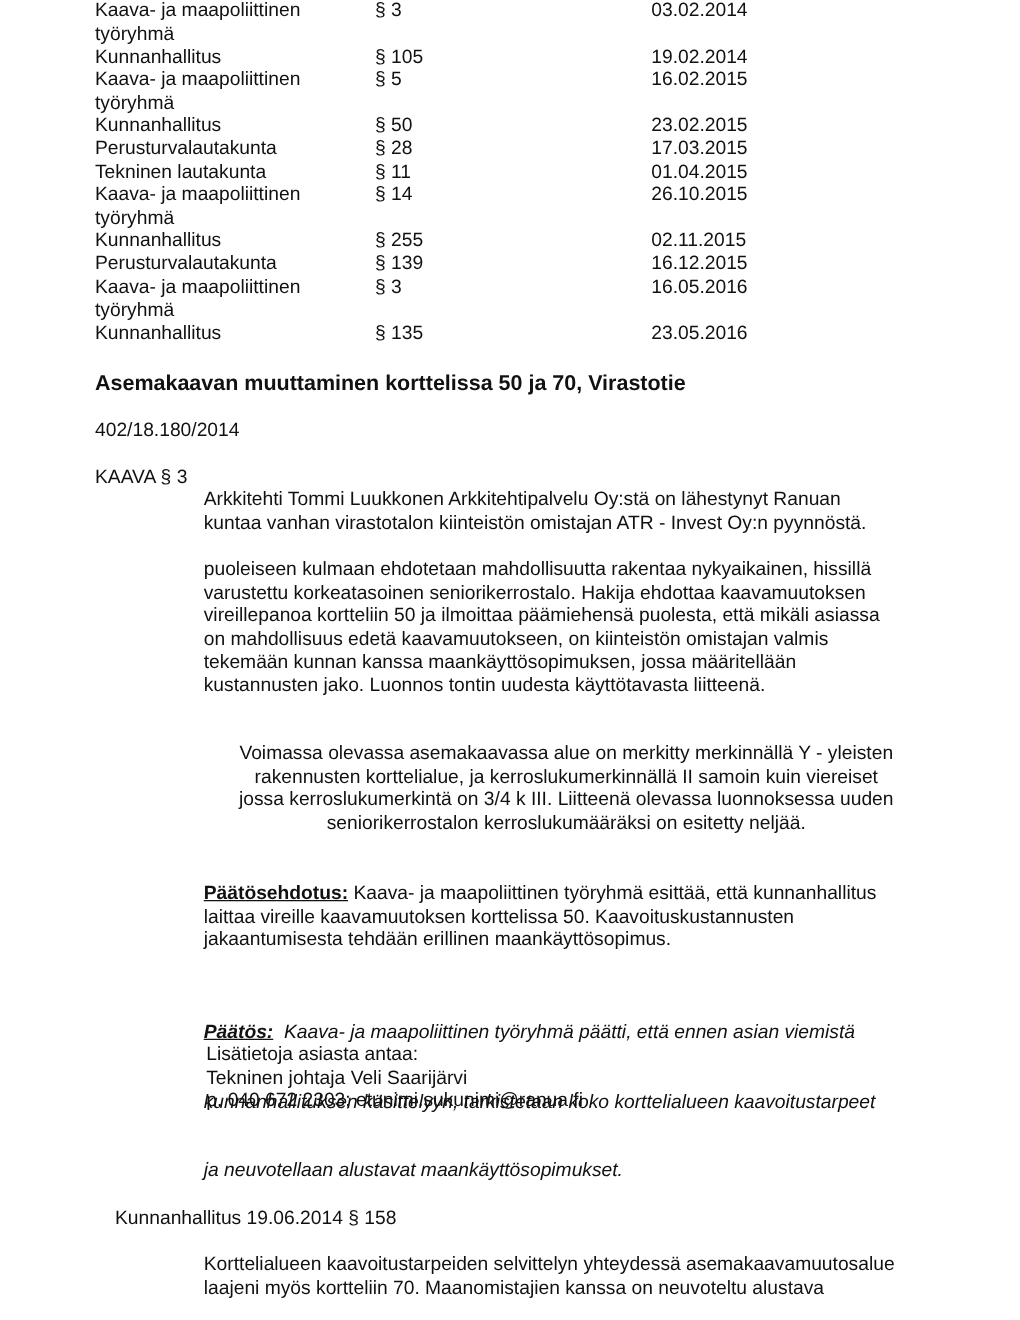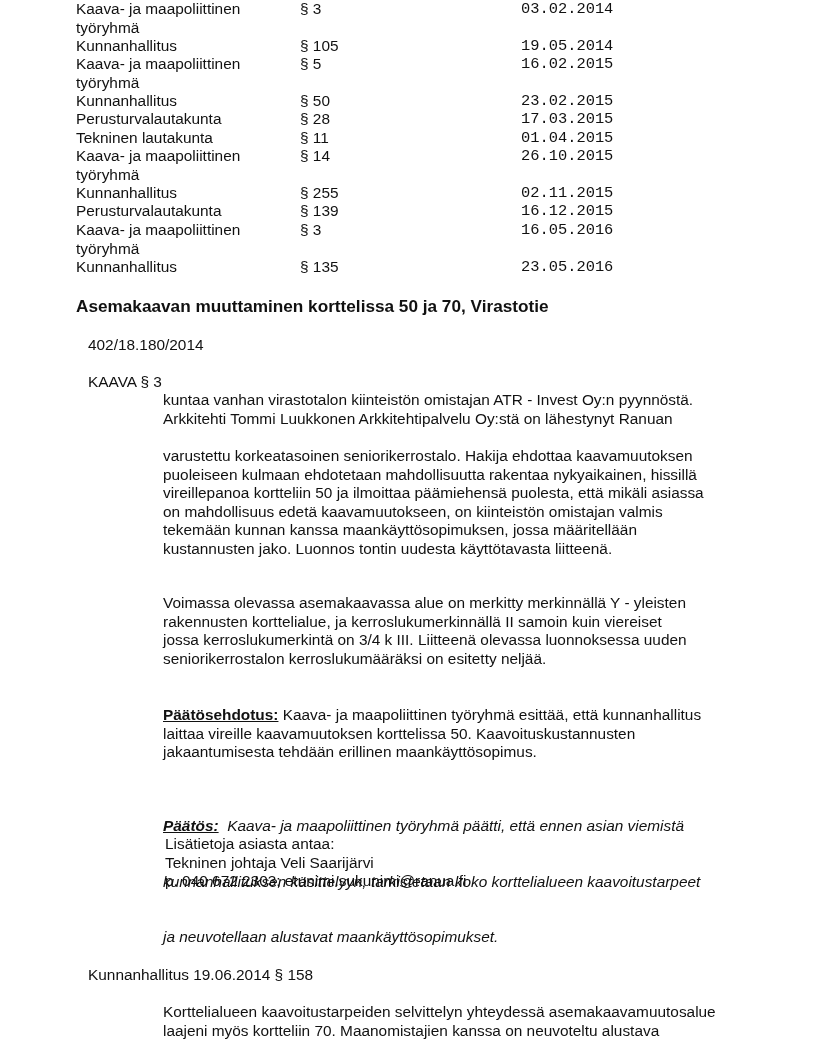--- a/index.html
+++ b/index.html
@@ -1,41 +1,41 @@
 <!DOCTYPE html>
 <html><head>
 <meta charset="utf-8">
 <style>
   html, body { margin:0; padding:0; background:#ffffff; }
   body { width:816px; height:1056px; position:relative; overflow:hidden;
          font-family:"Liberation Sans", sans-serif; font-size:15.4px; color:#111111; }
-  .abs { position:absolute; white-space:nowrap; line-height:18.5px;margin-left:12px; }
+  .abs { position:absolute; white-space:nowrap; line-height:18.5px; }
   .row { position:absolute; left:76px; width:600px; height:18.5px; }
   .c1 { position:absolute; left:0; top:0; line-height:18.5px; white-space:nowrap; }
   .c2 { position:absolute; left:224px; top:0; line-height:18.5px; }
-  .c3 { position:absolute; left:445px; top:0; line-height:18.5px;font-family:Liberation Mono, monospace; }
+  .c3 { position:absolute; left:445px; top:0; line-height:18.5px; }
   .title { position:absolute; left:76px; top:296px; font-weight:bold; font-size:17.2px; white-space:nowrap; }
   .para { position:absolute; left:163px; width:580px; line-height:18.5px; white-space:normal; }
   .para .line { display:block; white-space:nowrap; }
   .lbl { font-weight:bold; text-decoration:underline; }
 </style>
 </head>
 <body>
 
 <div>
   <div class="row" style="top:0px;">
     <span class="c1">Kaava- ja maapoliittinen</span>
     <span class="c1" style="top:18.5px;">työryhmä</span>
     <span class="c2">§ 3</span>
     <span class="c3">03.02.2014</span>
   </div>
   <div class="row" style="top:37px;">
     <span class="c1">Kunnanhallitus</span>
     <span class="c2">§ 105</span>
-    <span class="c3">19.05.2014</span>
+    <span class="c3">19.02.2014</span>
   </div>
   <div class="row" style="top:55px;">
     <span class="c1">Kaava- ja maapoliittinen</span>
     <span class="c1" style="top:18.5px;">työryhmä</span>
     <span class="c2">§ 5</span>
     <span class="c3">16.02.2015</span>
   </div>
   <div class="row" style="top:92px;">
     <span class="c1">Kunnanhallitus</span>
     <span class="c2">§ 50</span>
@@ -80,34 +80,34 @@
   </div>
 </div>
 
 <div class="title">Asemakaavan muuttaminen korttelissa 50 ja 70, Virastotie</div>
 
 <div class="abs" style="left:76px; top:336px;">402/18.180/2014</div>
 
 <div class="abs" style="left:76px; top:373px;">KAAVA § 3</div>
 
 <div class="para" style="top:391px;">
+  <span class="line">Arkkitehti Tommi Luukkonen Arkkitehtipalvelu Oy:stä on lähestynyt Ranuan</span>
   <span class="line">kuntaa vanhan virastotalon kiinteistön omistajan ATR - Invest Oy:n pyynnöstä.</span>
-  <span class="line">Arkkitehti Tommi Luukkonen Arkkitehtipalvelu Oy:stä on lähestynyt Ranuan</span>
 </div>
 
 <div class="para" style="top:447px;">
+  <span class="line">puoleiseen kulmaan ehdotetaan mahdollisuutta rakentaa nykyaikainen, hissillä</span>
   <span class="line">varustettu korkeatasoinen seniorikerrostalo. Hakija ehdottaa kaavamuutoksen</span>
-  <span class="line">puoleiseen kulmaan ehdotetaan mahdollisuutta rakentaa nykyaikainen, hissillä</span>
   <span class="line">vireillepanoa kortteliin 50 ja ilmoittaa päämiehensä puolesta, että mikäli asiassa</span>
   <span class="line">on mahdollisuus edetä kaavamuutokseen, on kiinteistön omistajan valmis</span>
   <span class="line">tekemään kunnan kanssa maankäyttösopimuksen, jossa määritellään</span>
   <span class="line">kustannusten jako. Luonnos tontin uudesta käyttötavasta liitteenä.</span>
 </div>
 
-<div class="para" style="top:594px;">
+<div class="para" style="top:594px;text-align:center;">
   <span class="line">Voimassa olevassa asemakaavassa alue on merkitty merkinnällä Y - yleisten</span>
   <span class="line">rakennusten korttelialue, ja kerroslukumerkinnällä II samoin kuin viereiset</span>
   <span class="line">jossa kerroslukumerkintä on 3/4 k III. Liitteenä olevassa luonnoksessa uuden</span>
   <span class="line">seniorikerrostalon kerroslukumääräksi on esitetty neljää.</span>
 </div>
 
 <div class="para" style="top:706px;">
   <span class="line"><span class="lbl">Päätösehdotus:</span><span> Kaava- ja maapoliittinen työryhmä esittää, että kunnanhallitus</span></span>
   <span class="line">laittaa vireille kaavamuutoksen korttelissa 50. Kaavoituskustannusten</span>
   <span class="line">jakaantumisesta tehdään erillinen maankäyttösopimus.</span>
@@ -118,18 +118,18 @@
   <span class="line">kunnanhallituksen käsittelyyn, tarkistetaan koko korttelialueen kaavoitustarpeet</span>
   <span class="line">ja neuvotellaan alustavat maankäyttösopimukset.</span>
 </div>
 
 <div class="para" style="top:835px; left:165px;">
   <span class="line">Lisätietoja asiasta antaa:</span>
   <span class="line">Tekninen johtaja Veli Saarijärvi</span>
   <span class="line">p. 040 672 2303; etunimi.sukunimi@ranua.fi</span>
 </div>
 
-<div class="abs" style="left:76px; top:966px;">Kunnanhallitus 19.06.2014 § 158</div>
+<div class="abs" style="left:92px; top:966px;">Kunnanhallitus 19.06.2014 § 158</div>
 
 <div class="para" style="top:1003px;">
   <span class="line">Korttelialueen kaavoitustarpeiden selvittelyn yhteydessä asemakaavamuutosalue</span>
   <span class="line">laajeni myös kortteliin 70. Maanomistajien kanssa on neuvoteltu alustava</span>
 </div>
 
 </body></html>

